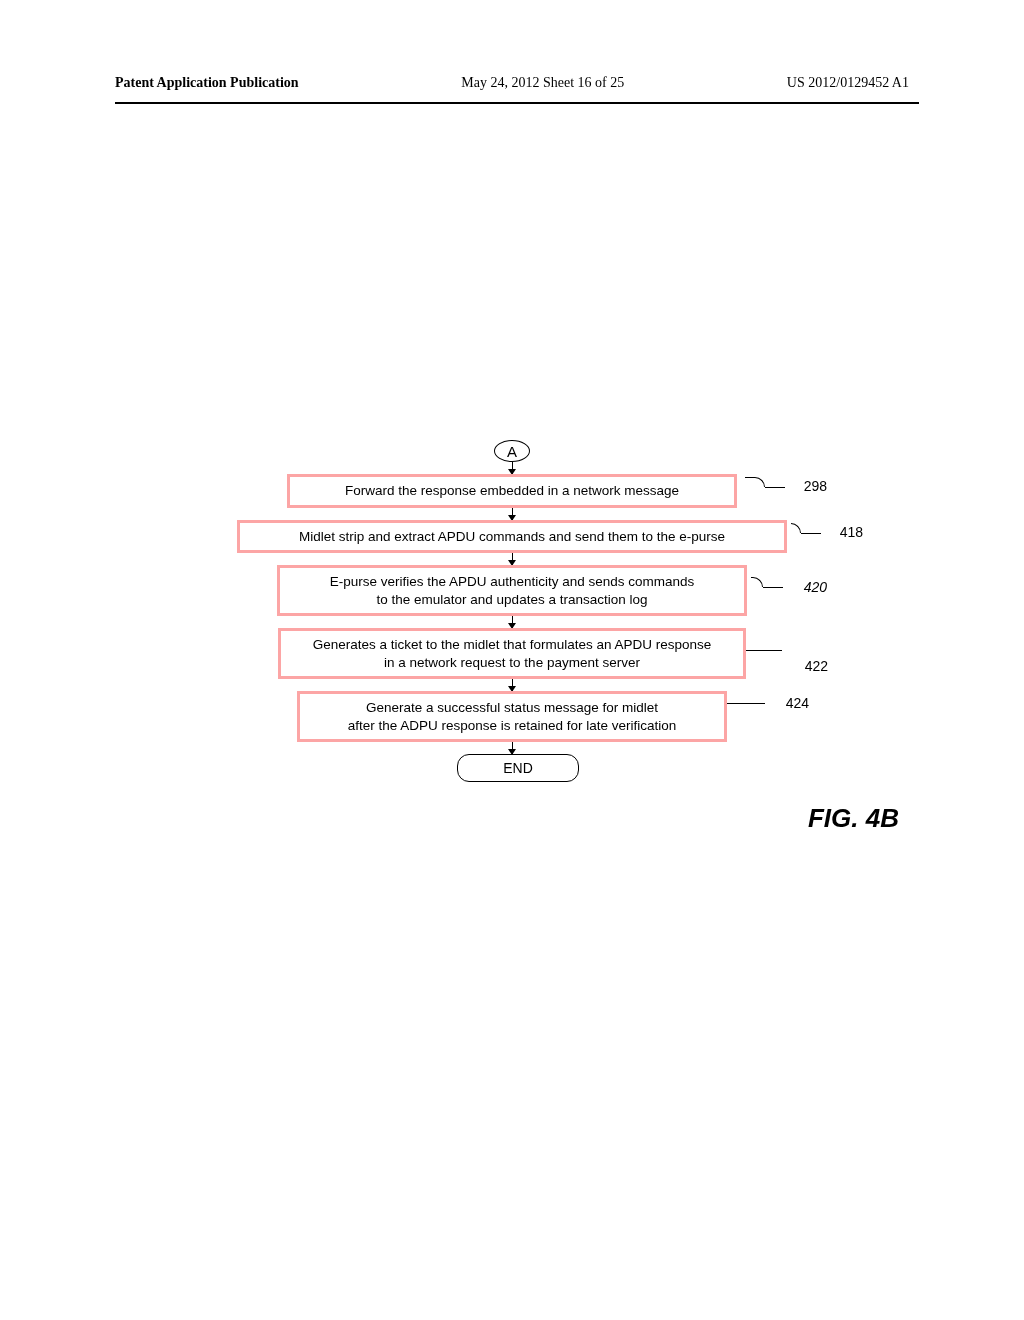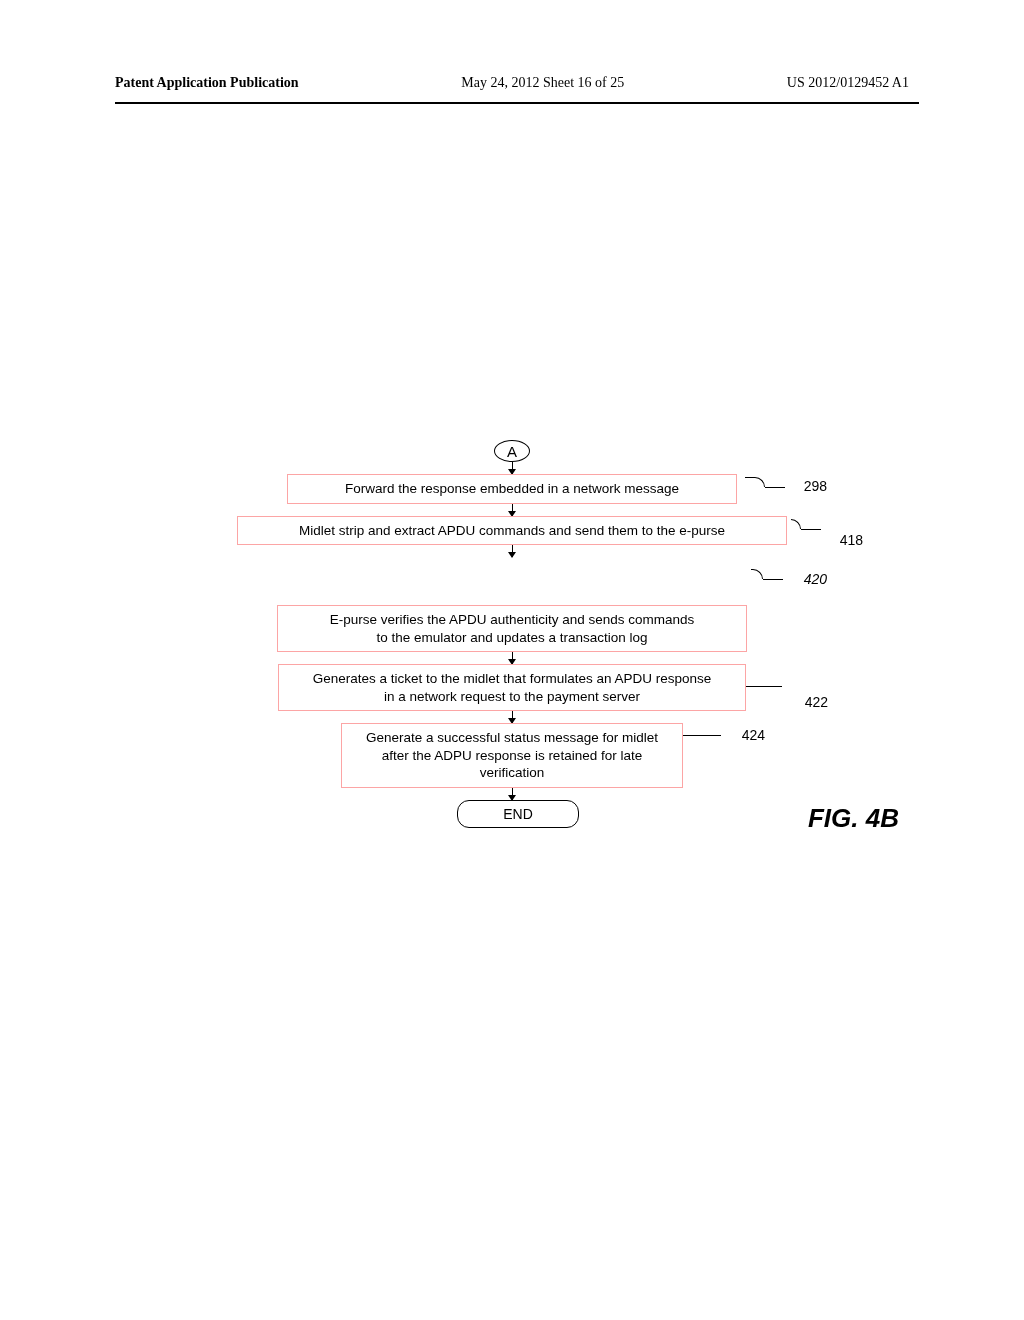--- a/index.html
+++ b/index.html
@@ -79,21 +79,21 @@
     .arrow-head {
       width: 0;
       height: 0;
       border-left: 4px solid transparent;
       border-right: 4px solid transparent;
       border-top: 6px solid #000;
       position: absolute;
       bottom: -1px;
     }
     .box {
-      border: 1px solid #fca5a5;
+      border: 3px solid #fca5a5;
       padding: 5px 14px;
       font-size: 13.5px;
       text-align: center;
       line-height: 1.3;
       position: relative;
     }
     .box-row {
       display: flex;
       align-items: center;
       position: relative;
@@ -154,30 +154,30 @@
     <div class="arrow-line"></div>
     <div class="arrow-head"></div>
   </div>
 
   <div class="box-row">
     <div class="box" style="width:550px;">
       <span>Midlet strip and extract APDU commands and send them to the e-purse</span>
     </div>
     <div style="position:absolute; right:-14px; top:3px; width:10px; height:10px; border-top:1px solid #000; border-right:1px solid #000; border-top-right-radius:10px;"></div>
     <div style="position:absolute; right:-34px; top:13px; width:20px; height:1px; background:#000;"></div>
-    <span class="label" style="right:-76px; top:16px;">418</span>
-  </div>
-
-  <div class="arrow">
-    <div class="arrow-line"></div>
-    <div class="arrow-head"></div>
-  </div>
-
-  <div class="box-row">
-    <div class="box" style="width:470px;margin-top:48px;">
+    <span class="label" style="right:-76px; top:4px;">418</span>
+  </div>
+
+  <div class="arrow">
+    <div class="arrow-line"></div>
+    <div class="arrow-head"></div>
+  </div>
+
+  <div class="box-row">
+    <div class="box" style="width:470px;">
       <span>E-purse verifies the APDU authenticity and sends commands</span><br>
       <span>to the emulator and updates a transaction log</span>
     </div>
     <div style="position:absolute; right:-16px; top:12px; width:12px; height:10px; border-top:1px solid #000; border-right:1px solid #000; border-top-right-radius:10px;"></div>
     <div style="position:absolute; right:-36px; top:22px; width:20px; height:1px; background:#000;"></div>
     <span class="label" style="right:-80px; top:14px;font-style:italic;">420</span>
   </div>
 
   <div class="arrow">
     <div class="arrow-line"></div>
@@ -193,21 +193,21 @@
     <div style="position:absolute; right:-36px; top:22px; width:36px; height:1px; background:#000;"></div>
     <span class="label" style="right:-82px; top:30px;">422</span>
   </div>
 
   <div class="arrow">
     <div class="arrow-line"></div>
     <div class="arrow-head"></div>
   </div>
 
   <div class="box-row">
-    <div class="box" style="width:342px;">
+    <div class="box" style="width:430px;">
       <span>Generate a successful status message for midlet</span><br>
       <span>after the ADPU response is retained for late verification</span>
     </div>
     <div style="position:absolute; right:-18px; top:6px; width:14px; height:8px; border:none;"></div>
     <div style="position:absolute; right:-38px; top:12px; width:38px; height:1px; background:#000;"></div>
     <span class="label" style="right:-82px; top:4px;">424</span>
   </div>
 
   <div class="arrow">
     <div class="arrow-line"></div>

